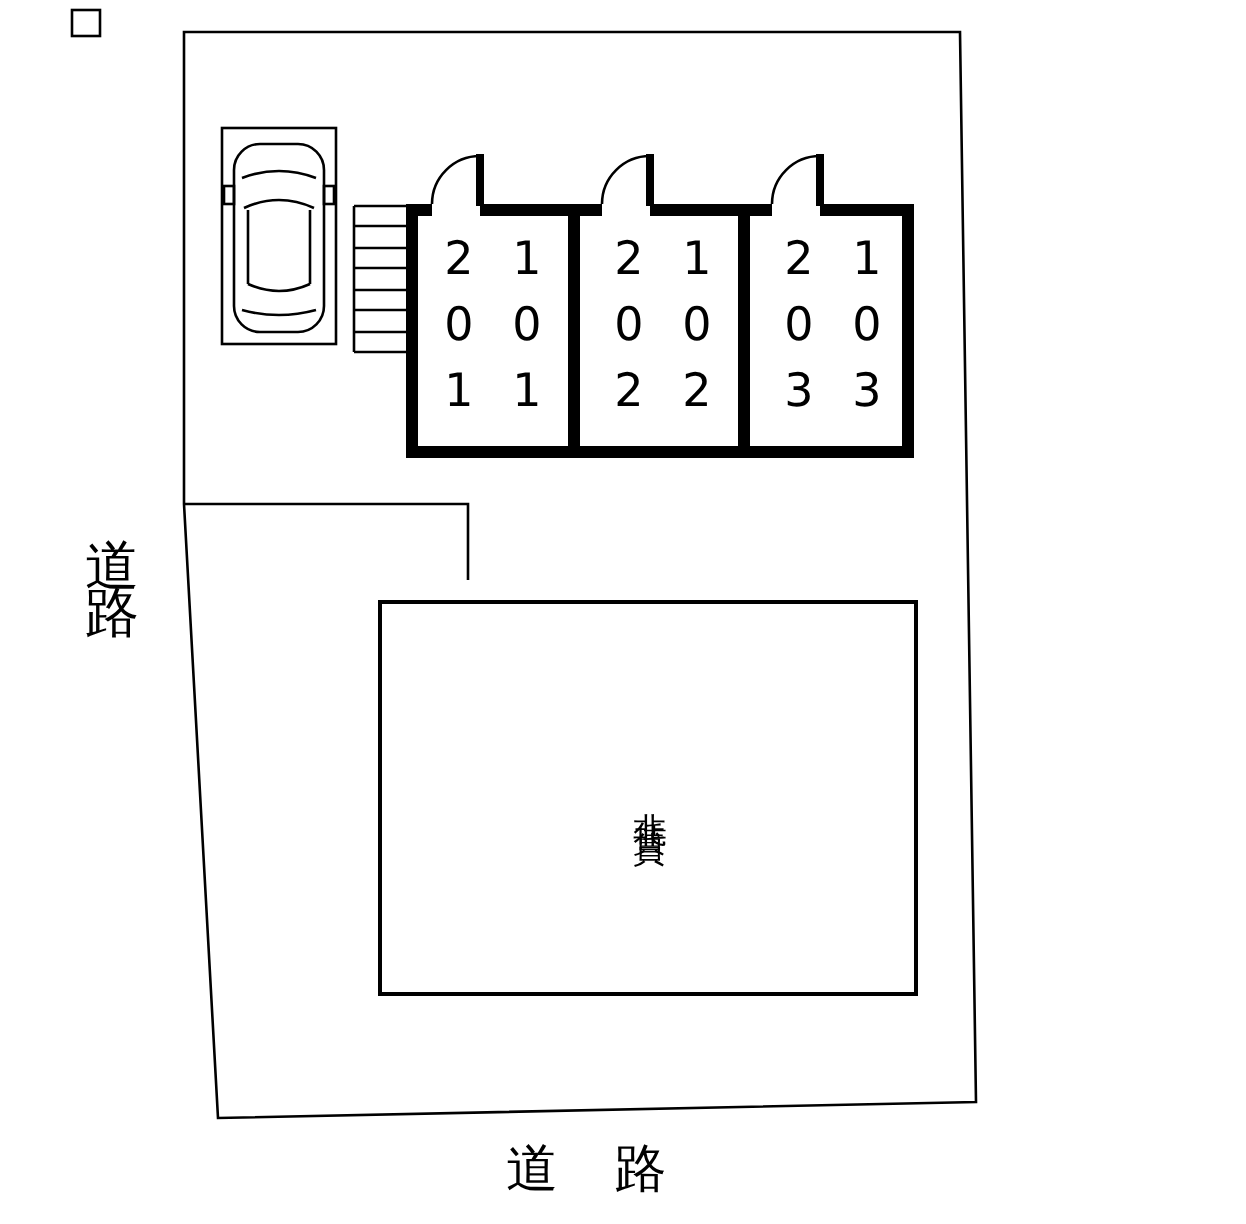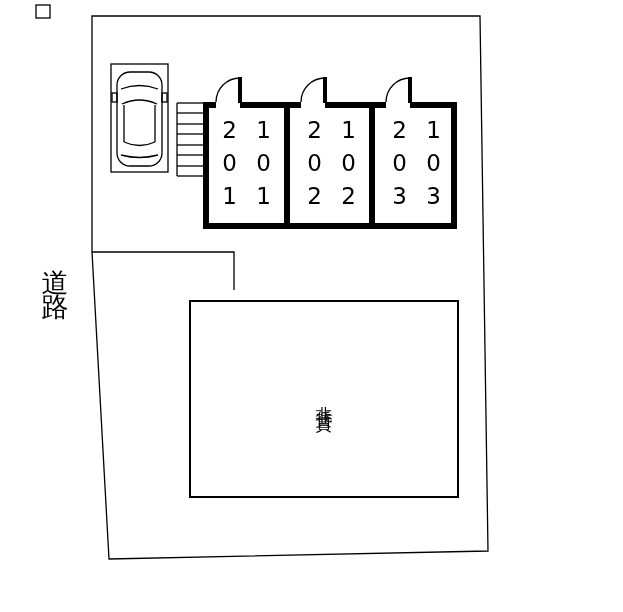--- a/index.html
+++ b/index.html
@@ -142,14 +142,15 @@
     <span class="vtext room-num">103</span>
   </div>
 
   <div class="nonrental-box">
     <span class="vtext nonrental-text">非賃貸</span>
   </div>
 
   <div class="road-left">
     <span class="vtext">道路</span>
   </div>
+  <div class="road-bottom">道 路</div>
 
 </div>
 
 </body></html>

